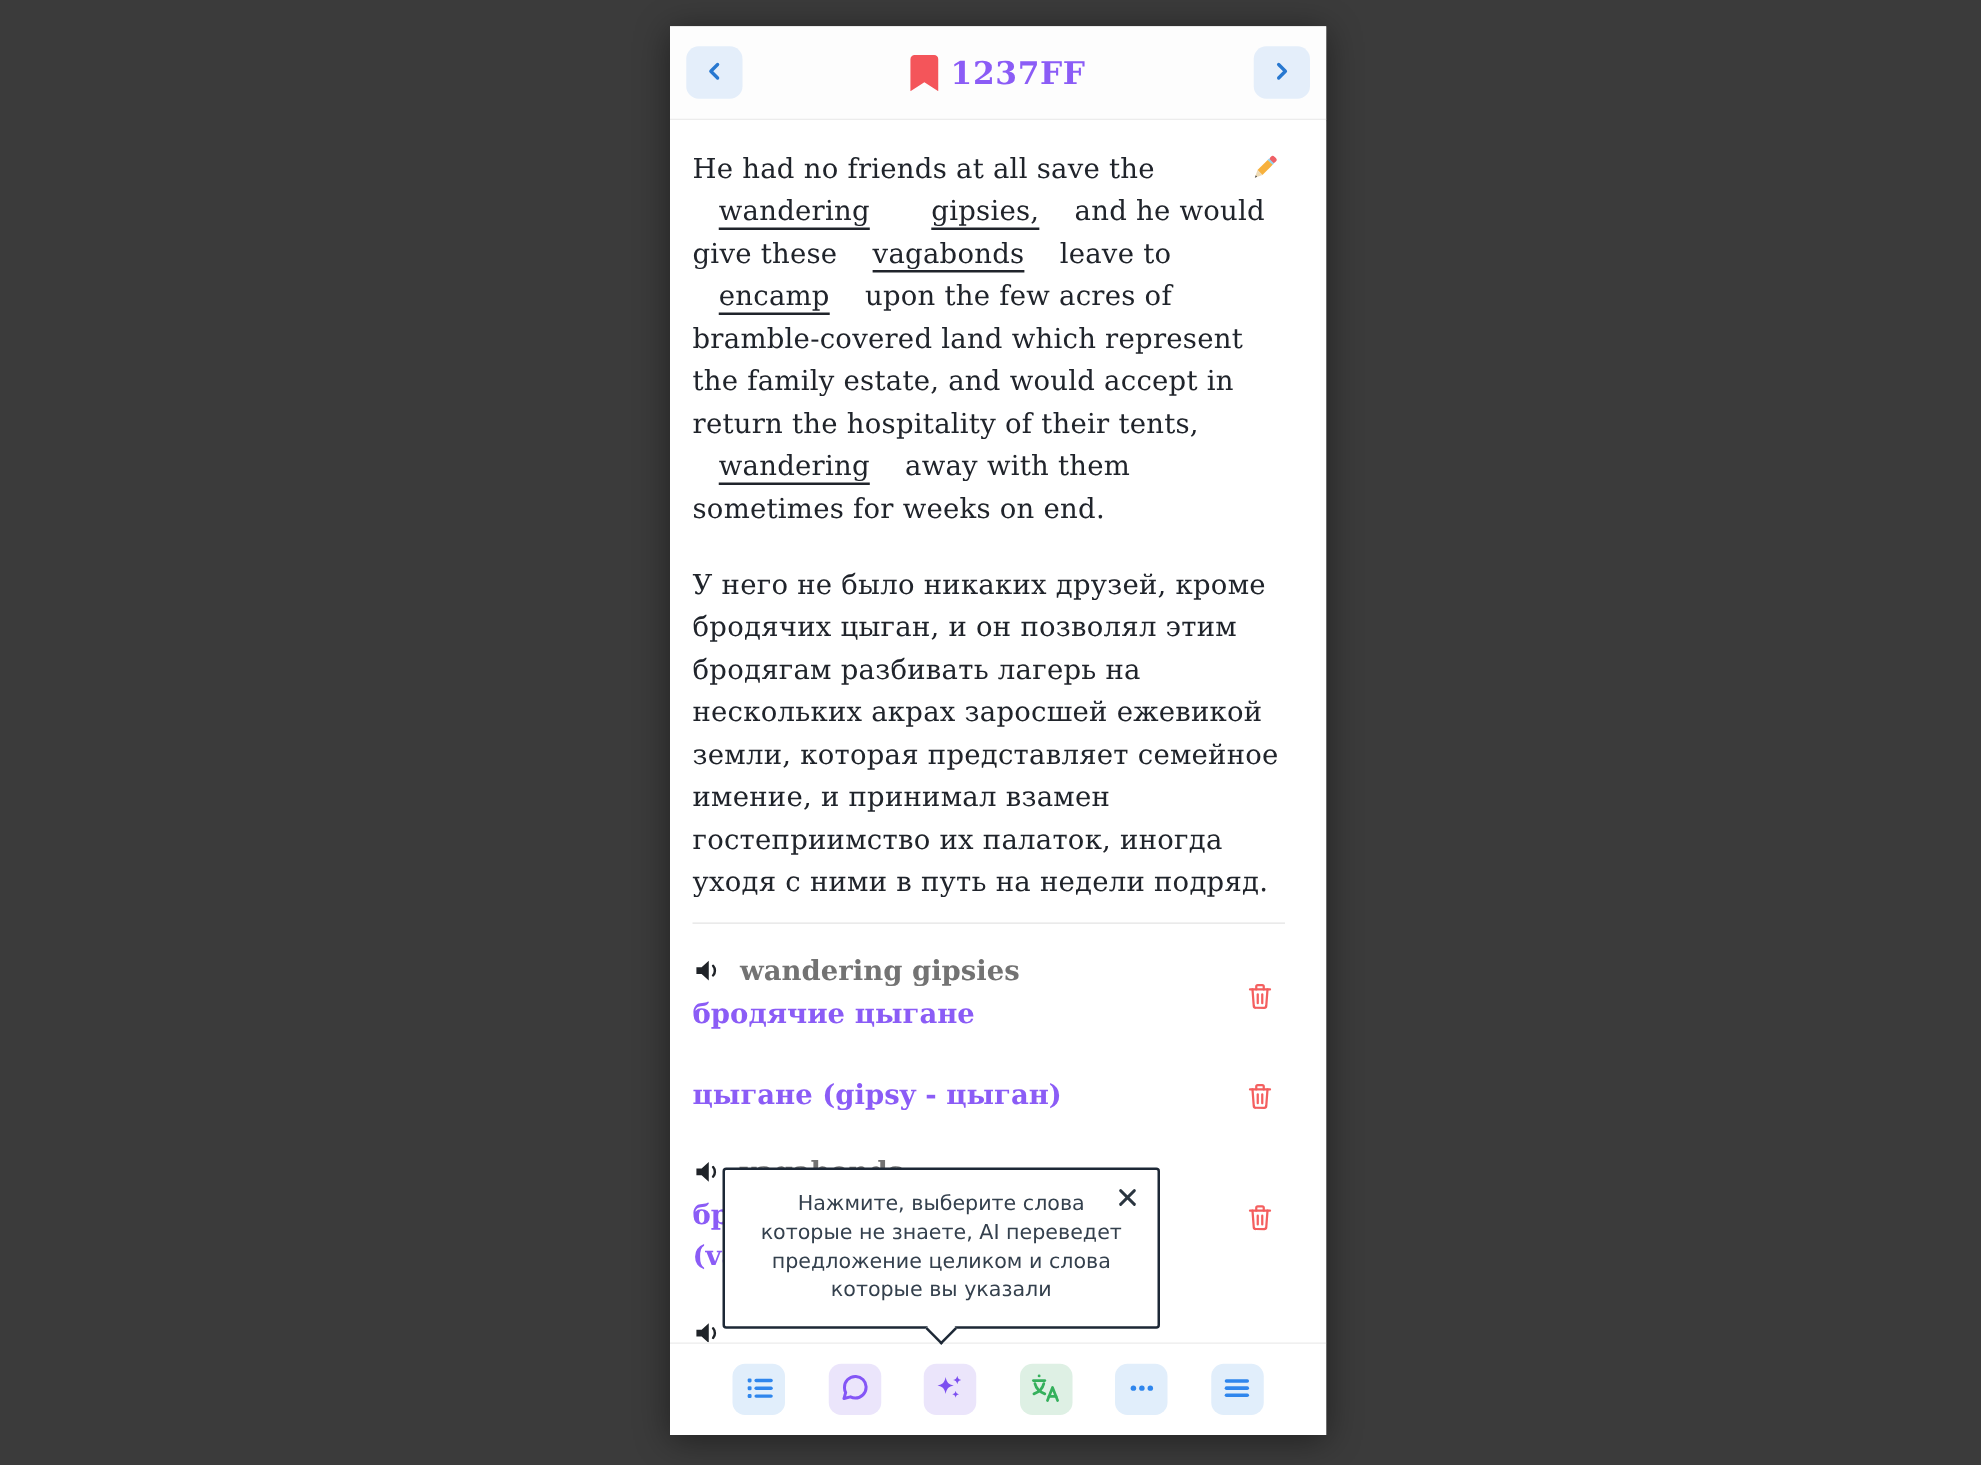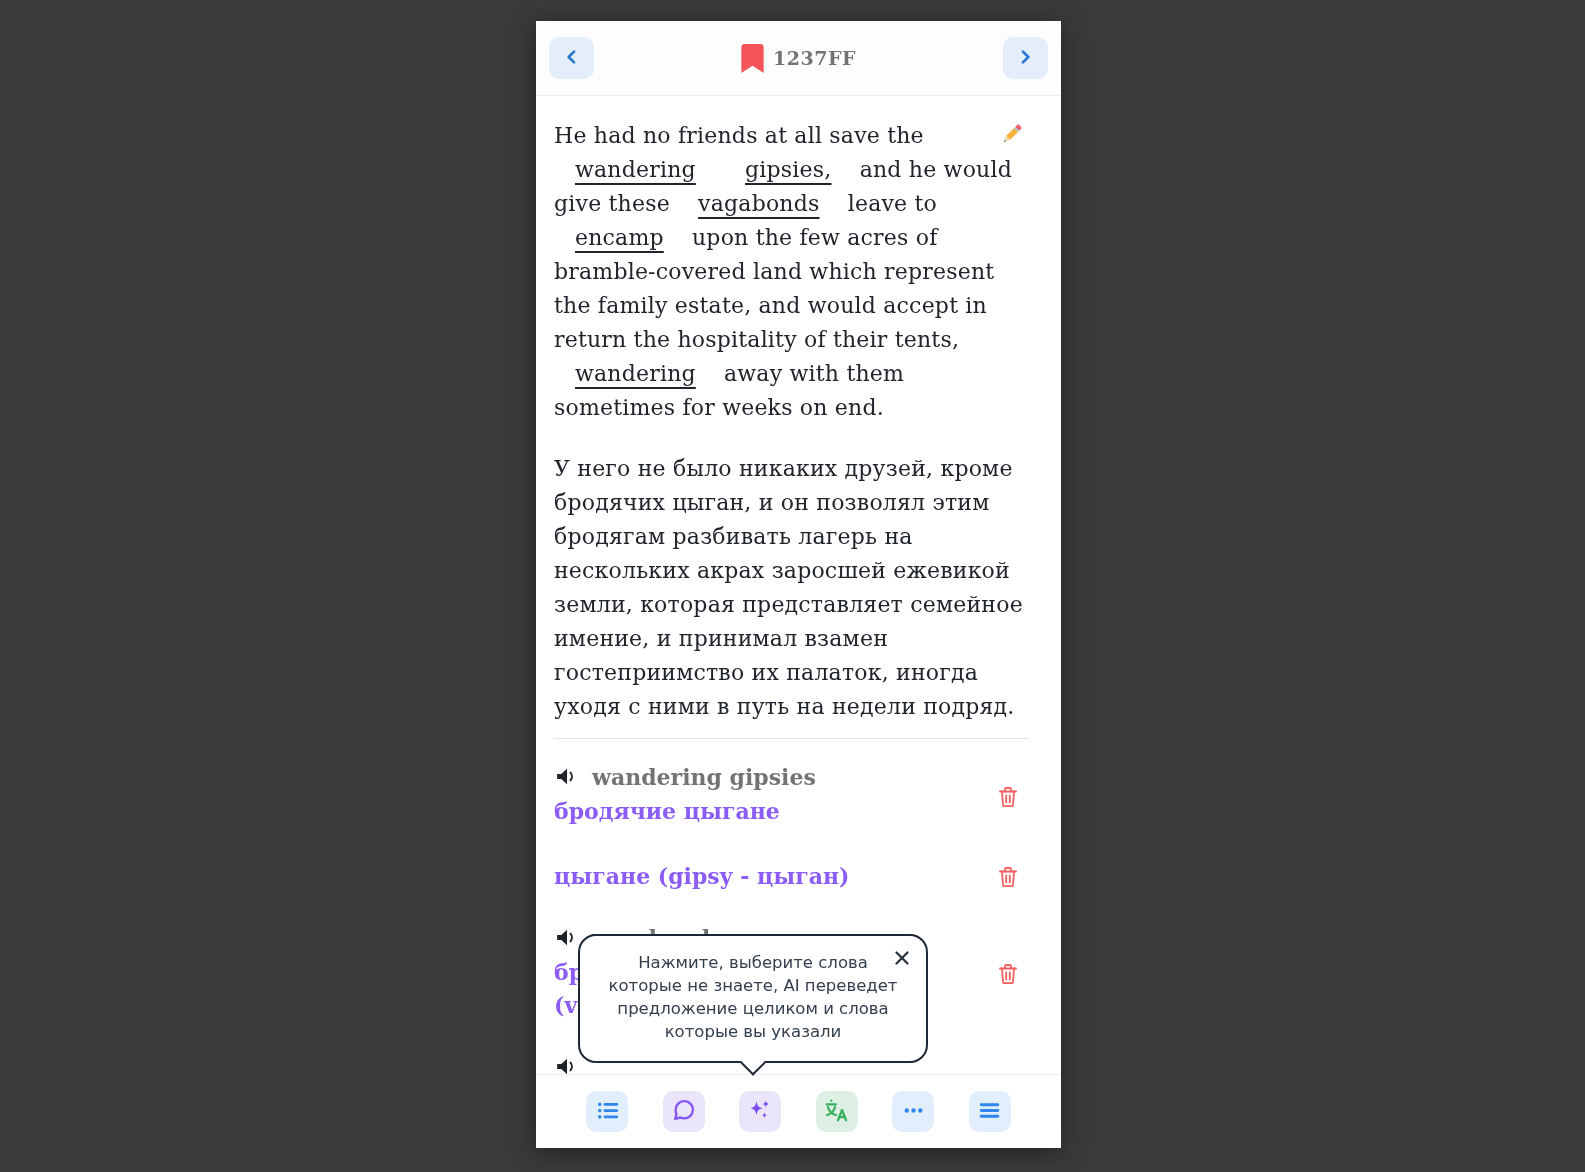--- a/index.html
+++ b/index.html
@@ -15,21 +15,21 @@
   .header {
     position: absolute; top: 0; left: 0; right: 0; height: 75px;
     background: #fdfdfd; border-bottom: 1px solid #ececec;
     display: flex; align-items: center; justify-content: space-between; padding: 0 13px;
   }
   .nav-btn {
     width: 45px; height: 42px; border: none; border-radius: 10px;
     background: #e4eefa; display: flex; align-items: center; justify-content: center; cursor: pointer;
   }
   .title-wrap { display: flex; align-items: center; gap: 9px; }
-  .title { font-size: 19px; font-weight: bold; color: #737373; letter-spacing: .5px; }
+  .title { font-size: 25px; font-weight: bold; color: #8b5cf6; letter-spacing: .5px; }
 
   
   .content { position: absolute; top: 76px; left: 0; right: 0; bottom: 74px; overflow: hidden; background: #fff; }
   .para {
     margin: 22px 33px 0 18px; font-size: 22px; line-height: 34px; color: #20242b;
     letter-spacing: .2px;
   }
   .para .u {
     text-decoration: underline; text-underline-offset: 6px;
     text-decoration-thickness: 1.5px; margin: 0 21px; cursor: pointer;
@@ -46,21 +46,21 @@
   .translation { font-size: 22px; line-height: 33px; color: #8b5cf6; margin-top: 3px; max-width: 445px; font-weight: bold; }
   .trash-btn {
     position: absolute; right: 43px; top: 50%; transform: translateY(-50%);
     background: none; border: none; cursor: pointer; line-height: 0;
   }
   .speaker-btn { background: none; border: none; cursor: pointer; line-height: 0; }
 
   
   .tooltip {
     position: absolute; left: 42px; top: 913px; width: 350px;
-    background: #ffffff; border: 2.5px solid #1d2836; border-radius: 18px;
+    background: #ffffff; border: 2.5px solid #1d2836; border-radius: 3px;
     padding: 15px 26px 18px 26px; z-index: 20;
     font-family: "DejaVu Sans", sans-serif; font-size: 16.5px; line-height: 23px;
     font-weight: 500; color: #34404d; text-align: center;
   }
   .tooltip-arrow {
     position: absolute; left: 50%; bottom: -11px; width: 18px; height: 18px;
     margin-left: -9px; background: #fff; transform: rotate(45deg);
     border-right: 2.5px solid #1d2836; border-bottom: 2.5px solid #1d2836;
   }
   .tooltip-close {

